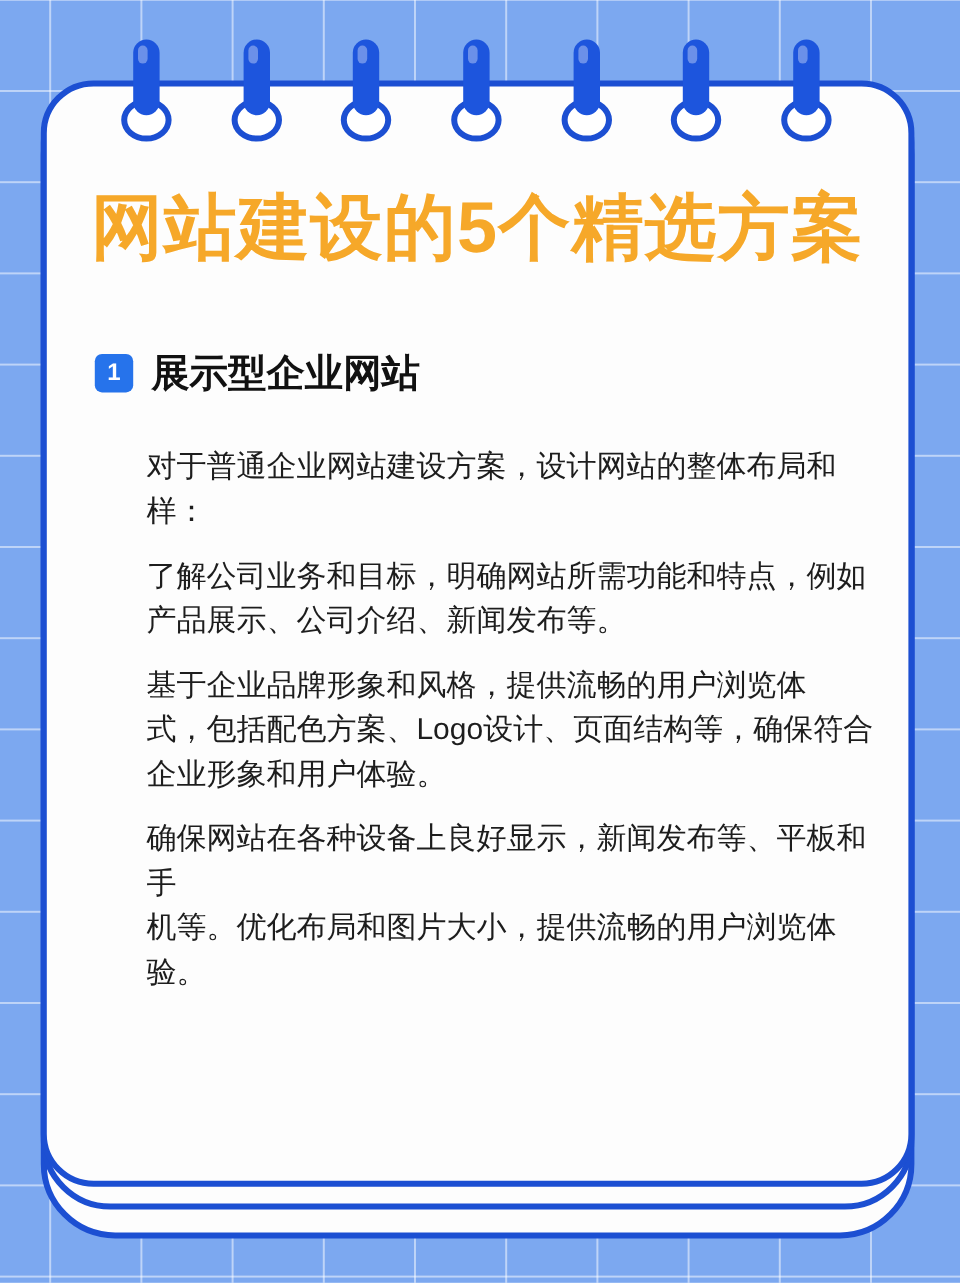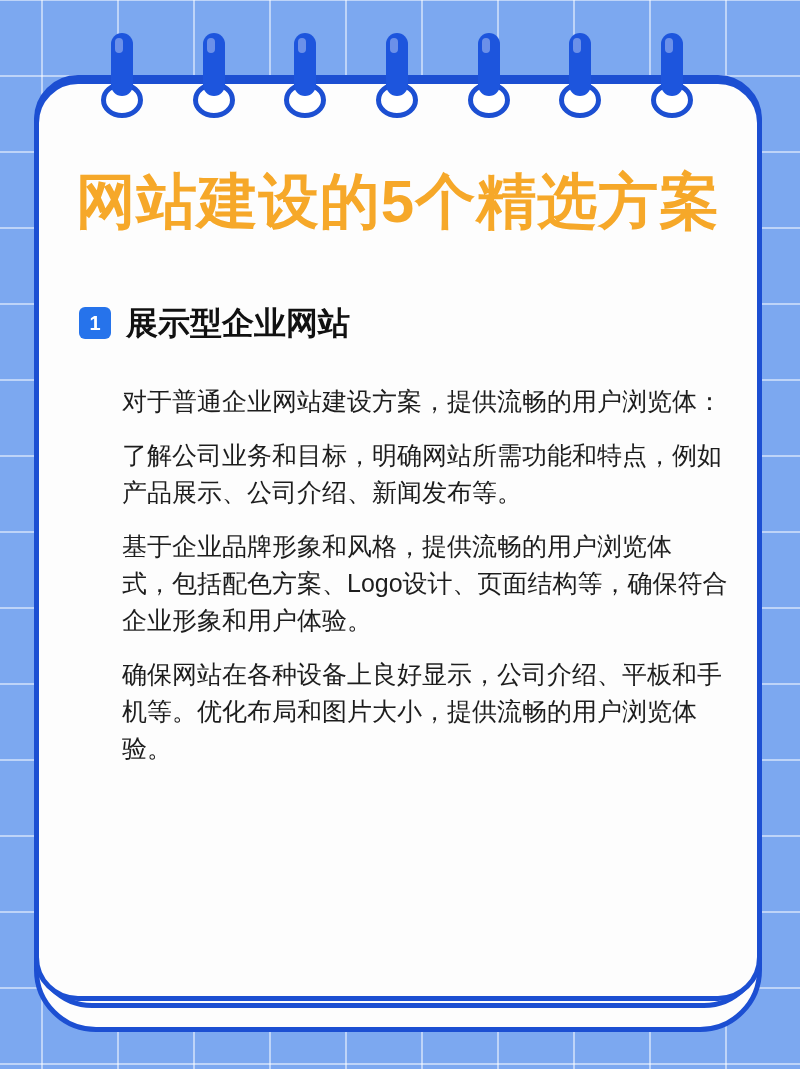--- a/index.html
+++ b/index.html
@@ -12,21 +12,21 @@
       linear-gradient(90deg, rgba(255,255,255,.5) 2px, transparent 2px);
     background-size:76px 76px;
     background-position:-35px -1px;
   }
   .page{
     position:absolute;left:34px;width:728px;box-sizing:border-box;
     background:#FDFDFD;border:5px solid #1C4FD2;
   }
   .page-3{top:85px;height:947px;border-radius:44px 44px 62px 62px;}
   .page-2{top:75px;height:933px;border-radius:44px 44px 58px 58px;}
-  .card{top:79px;height:922px;border-radius:44px;}
+  .card{top:67px;height:922px;border-radius:44px;}
   .rings{
     position:absolute;top:33px;left:98px;width:598px;height:86px;
     display:flex;justify-content:space-between;
   }
   .ring{position:relative;width:48px;height:86px;}
   .hole{
     position:absolute;left:3px;top:49px;width:42px;height:36px;
     box-sizing:border-box;background:#fff;
     border:5px solid #1C4FD2;border-radius:50%;
   }
@@ -75,27 +75,27 @@
   <div class="card-inner">
 
     <h1 class="title">网站建设的5个精选方案</h1>
 
     <div class="section-head">
       <div class="badge">1</div>
       <div class="heading">展示型企业网站</div>
     </div>
 
     <div class="body-text">
-      <p>对于普通企业网站建设方案，提供流畅的用户浏览体：</p>
+      <p>对于普通企业网站建设方案，设计网站的整体布局和样：</p>
       <p>了解公司业务和目标，明确网站所需功能和特点，例如
 产品展示、公司介绍、新闻发布等。</p>
       <p>基于企业品牌形象和风格，提供流畅的用户浏览体
 式，包括配色方案、Logo设计、页面结构等，确保符合
 企业形象和用户体验。</p>
-      <p>确保网站在各种设备上良好显示，公司介绍、平板和手
+      <p>确保网站在各种设备上良好显示，新闻发布等、平板和手
 机等。优化布局和图片大小，提供流畅的用户浏览体
 验。</p>
     </div>
 
   </div>
 </div>
 
 <div class="rings">
   <div class="ring">
     <div class="hole"></div>

